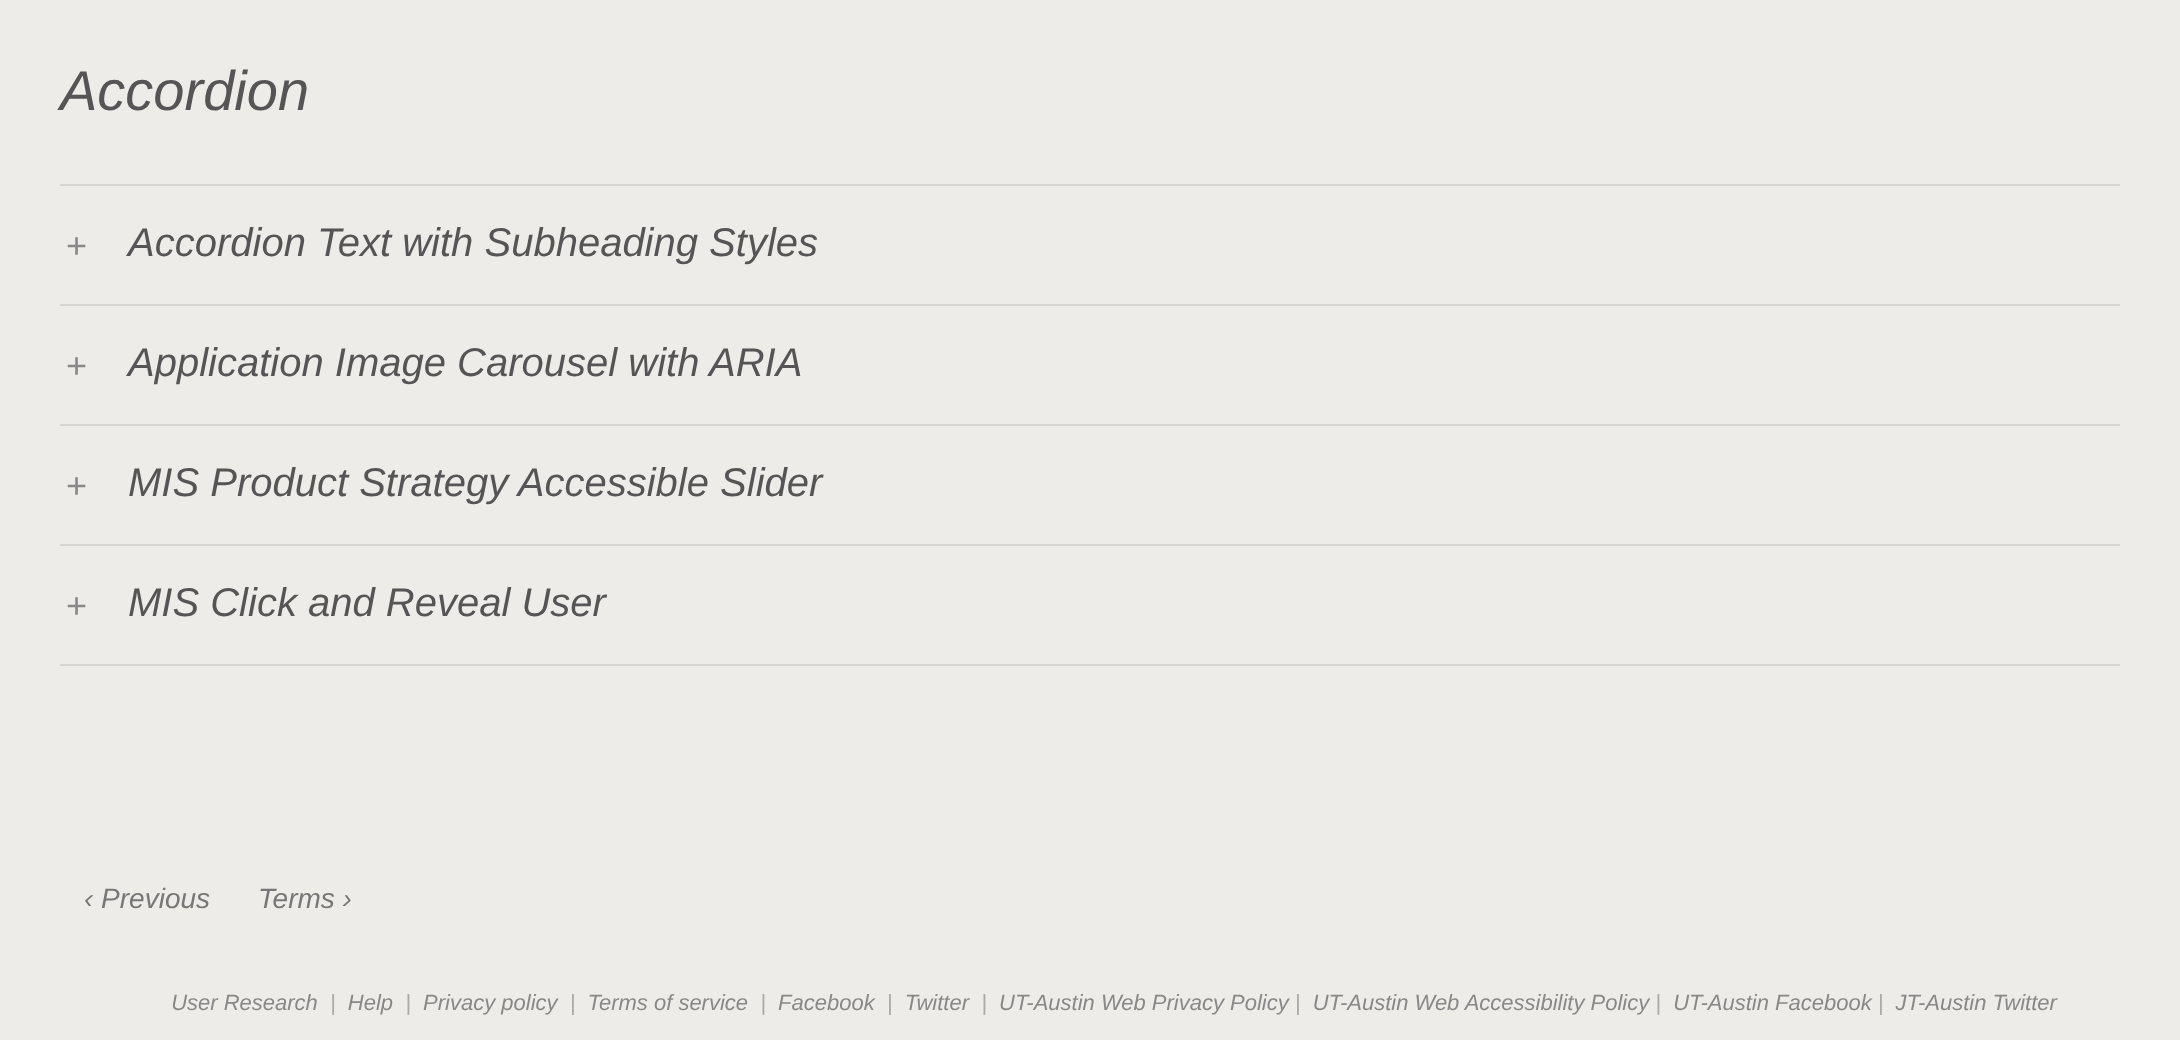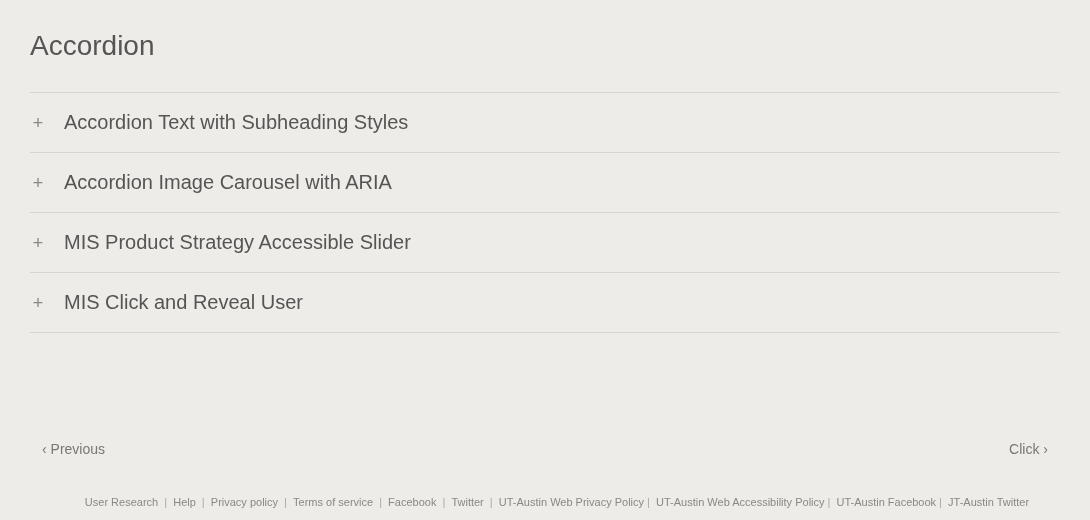--- a/index.html
+++ b/index.html
@@ -1,18 +1,19 @@
 <!DOCTYPE html>
 <html><head>
   <meta charset="utf-8">
   <style>
     * {
       margin: 0;
       padding: 0;
       box-sizing: border-box;
+      font-style: italic;
     }
 
     body {
       background-color: #eeece8;
       font-family: Arial, Helvetica, sans-serif;
       color: #555;
       width: 1090px;
       min-height: 520px;
       position: relative;
     }
@@ -62,21 +63,21 @@
       color: #555;
       text-align: center;
     }
 
     .pagination {
       position: absolute;
       bottom: 55px;
       left: 0;
       right: 0;
       display: flex;
-      justify-content: space-between;
+      justify-content: flex-start;
       align-items: center;
       padding: 0 30px;
     }
 
     .pagination-btn {
       font-size: 14px;
       color: #777;
       text-decoration: none;
       cursor: pointer;
       display: flex;
@@ -110,33 +111,33 @@
 <div class="main-content">
   <h1 class="page-title">Accordion</h1>
 
   <ul class="accordion-list">
     <li class="accordion-item">
       <span class="accordion-plus">+</span>
       <span class="accordion-label">Accordion Text with Subheading Styles</span>
     </li>
     <li class="accordion-item">
       <span class="accordion-plus">+</span>
-      <span class="accordion-label">Accordion Image Carousel with ARIA</span>
+      <span class="accordion-label">Application Image Carousel with ARIA</span>
     </li>
     <li class="accordion-item">
       <span class="accordion-plus">+</span>
       <span class="accordion-label">MIS Product Strategy Accessible Slider</span>
     </li>
     <li class="accordion-item">
       <span class="accordion-plus">+</span>
       <span class="accordion-label">MIS Click and Reveal User</span>
     </li>
   </ul>
 </div>
 
 <div class="pagination">
   <button class="pagination-btn">‹ Previous</button>
-  <button class="pagination-btn">Click ›</button>
+  <button class="pagination-btn">Terms ›</button>
 </div>
 
 <footer class="footer">
   <span style="cursor:pointer;">User Research</span><span class="footer-sep"> | </span><span style="cursor:pointer;">Help</span><span class="footer-sep"> | </span><span style="cursor:pointer;">Privacy policy</span><span class="footer-sep"> | </span><span style="cursor:pointer;">Terms of service</span><span class="footer-sep"> | </span><span style="cursor:pointer;">Facebook</span><span class="footer-sep"> | </span><span style="cursor:pointer;">Twitter</span><span class="footer-sep"> | </span><span style="cursor:pointer;">UT-Austin Web Privacy Policy</span><span class="footer-sep">| </span><span style="cursor:pointer;">UT-Austin Web Accessibility Policy</span><span class="footer-sep">| </span><span style="cursor:pointer;">UT-Austin Facebook</span><span class="footer-sep">| </span><span style="cursor:pointer;">JT-Austin Twitter</span>
 </footer>
 
 </body></html>

